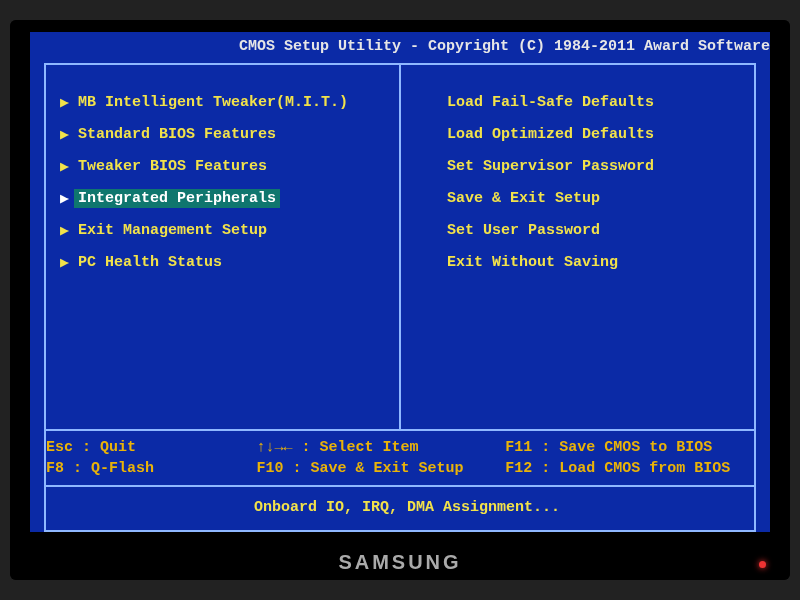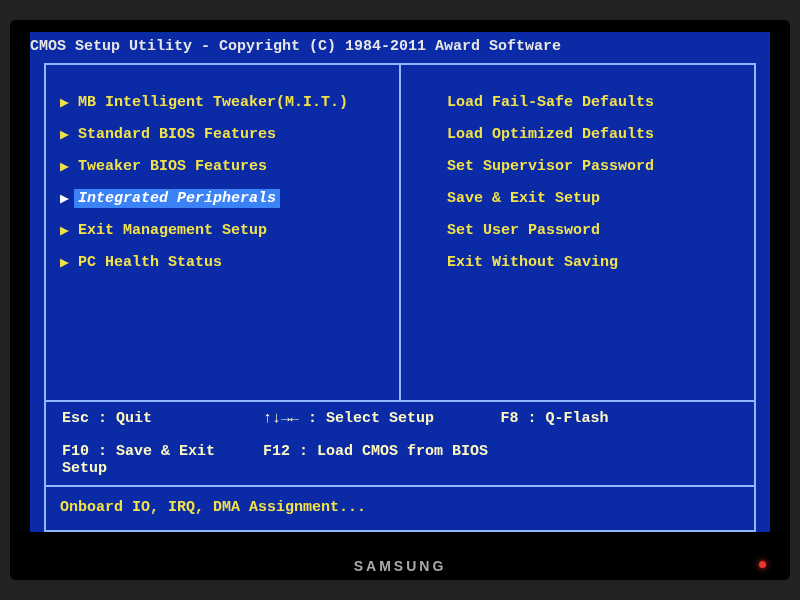--- a/index.html
+++ b/index.html
@@ -27,21 +27,21 @@
     padding-top: 12px;
     position: relative;
   }
   .brand {
     position: absolute;
     bottom: 6px;
     left: 50%;
     transform: translateX(-50%);
     color: #aaa;
     font-family: Arial, sans-serif;
-    font-size: 14px;
+    font-size: 20px;
     letter-spacing: 3px;
     font-weight: bold;
   }
   .led {
     position: absolute;
     bottom: 12px;
     right: 24px;
     width: 7px; height: 7px;
     background: #e33;
     border-radius: 50%;
@@ -49,21 +49,21 @@
   }
   .screen {
     width: 740px;
     height: 500px;
     background: #0b2aa6;
     color: #f2e24a;
     display: flex;
     flex-direction: column;
   }
   .title-bar {
-    text-align: left;
+    text-align: right;
     padding: 6px 0 8px 0;
     color: #e6e6e6;
   }
   .box {
     border: 2px solid #8fb8ff;
     margin: 0 14px;
     flex: 1;
     display: flex;
     flex-direction: column;
   }
@@ -84,35 +84,35 @@
     height: 22px;
   }
   .arrow {
     display: inline-block;
     width: 14px;
     color: #f2e24a;
   }
   .menu-item .label { padding: 1px 4px; }
   .menu-item.selected .arrow { color: #fff; }
   .menu-item.selected .label {
-    background: #3b82f6;
+    background: #0f766e;
     color: #fff;
-    font-style: italic;
   }
   .col.right .menu-item { padding-left: 28px; }
   .help {
     border-top: 2px solid #8fb8ff;
-    color: #fef9c3;
-    padding: 8px 16px;
+    color: #eab308;
+    padding: 8px 0;
     display: grid;
     grid-template-columns: 1.1fr 1.3fr 1.3fr;
-    row-gap: 16px;
+    row-gap: 4px;
   }
   .desc {
     border-top: 2px solid #8fb8ff;
+    text-align: center;
     padding: 12px 0 14px 14px;
     color: #f2e24a;
   }
 </style>
 </head>
 <body>
 
 <div class="monitor">
   <div class="screen">
     <div class="title-bar">CMOS Setup Utility - Copyright (C) 1984-2011 Award Software</div>
@@ -160,21 +160,22 @@
           <div class="menu-item">
             <span class="label">Set User Password</span>
           </div>
           <div class="menu-item">
             <span class="label">Exit Without Saving</span>
           </div>
         </div>
       </div>
       <div class="help">
         <span>Esc : Quit</span>
-        <span>↑↓→← : Select Setup</span>
+        <span>↑↓→← : Select Item</span>
+        <span>F11 : Save CMOS to BIOS</span>
         <span>F8  : Q-Flash</span>
         <span>F10 : Save &amp; Exit Setup</span>
         <span>F12 : Load CMOS from BIOS</span>
       </div>
       <div class="desc">Onboard IO, IRQ, DMA Assignment...</div>
     </div>
   </div>
   <div class="brand">SAMSUNG</div>
   <div class="led"></div>
 </div>

